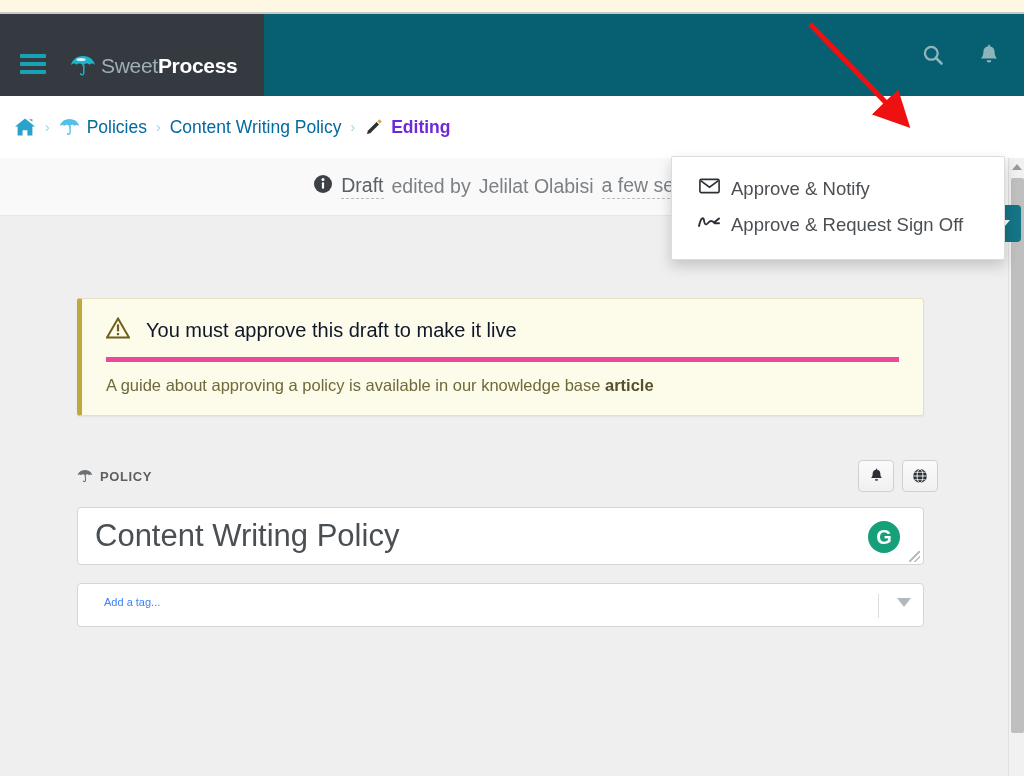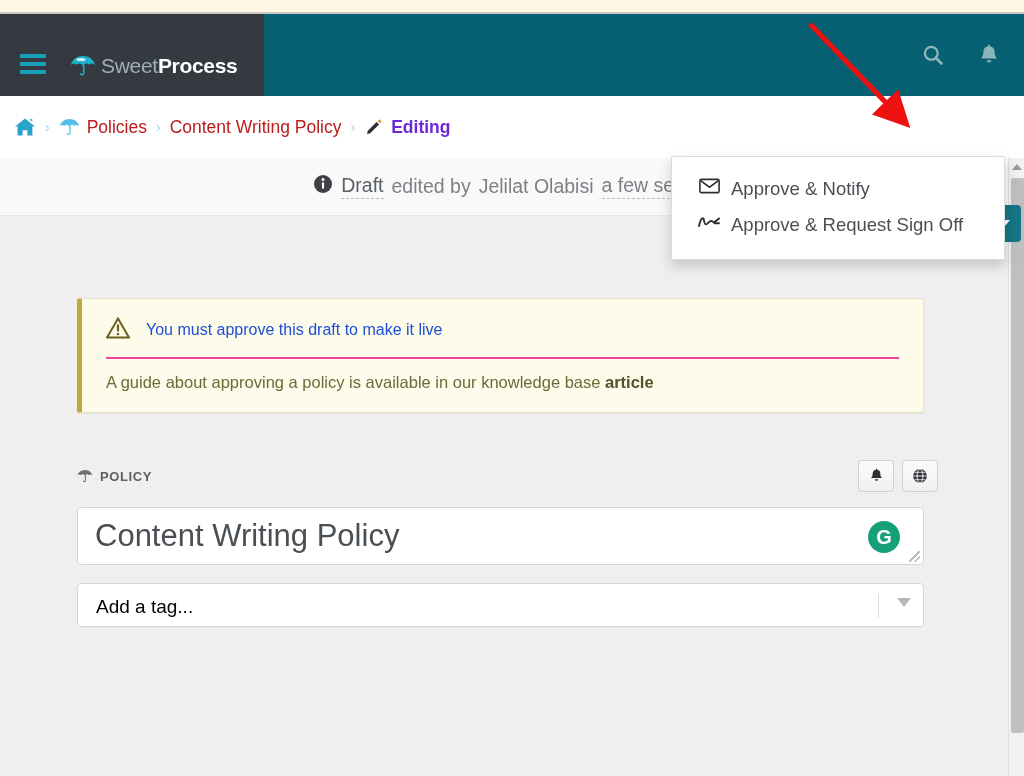--- a/index.html
+++ b/index.html
@@ -63,21 +63,21 @@
   
   .crumbbar {
     position: absolute; left: 0; top: 96px; width: 1024px; height: 62px;
     background: #ffffff;
   }
   .crumbs {
     position: absolute; left: 14px; top: 0; height: 62px;
     display: flex; align-items: center; gap: 9px;
     font-size: 17.5px; color: #53c0e8;
   }
-  .crumb-link { color: #b91c1c; cursor: pointer; display: flex; align-items: center; gap: 7px; white-space: nowrap; }
+  .crumb-link { color: #0369a1; cursor: pointer; display: flex; align-items: center; gap: 7px; white-space: nowrap; }
   .crumb-sep { color: #9fd4ea; font-size: 14px; }
   .crumb-current { color: #6d28d9; font-weight: bold; display: flex; align-items: center; gap: 7px; }
 
   
   .toolbar {
     position: absolute; right: 0; top: 96px; height: 62px;
     display: flex; align-items: center; gap: 9px; padding-right: 3px;
   }
   .saved-ind {
     display: flex; align-items: center; gap: 6px;
@@ -148,22 +148,22 @@
   }
 
   .alert {
     position: absolute; left: 77px; top: 82px; width: 847px;
     background: #fdfbe9; border: 1px solid #e6e0c2; border-left: 5px solid #c0a93c;
     border-radius: 3px; padding: 18px 24px 20px 24px;
     box-shadow: 0 1px 2px rgba(0,0,0,0.05);
   }
   .alert-head {
     display: flex; align-items: center; gap: 16px;
-    font-size: 16px; color: #1d4ed8; padding-bottom: 14px;
-    border-bottom: 2px solid #ec4899;
+    font-size: 20px; color: #0f172a; padding-bottom: 14px;
+    border-bottom: 5px solid #ec4899;
   }
   .alert-warn-icon { font-size: 23px; color: #7a6a22; line-height: 1; }
   .alert-body {
     padding-top: 14px; font-size: 16.5px; color: #6f6a3a;
   }
   .alert-body b { color: #55512a; }
 
   .section-label {
     position: absolute; left: 77px; top: 252px;
     display: flex; align-items: center; gap: 7px;
@@ -200,21 +200,21 @@
     background:
       linear-gradient(135deg, transparent 45%, #bdbdbd 45%, #bdbdbd 55%, transparent 55%),
       linear-gradient(135deg, transparent 70%, #bdbdbd 70%, #bdbdbd 80%, transparent 80%);
   }
 
   .tag-field {
     position: absolute; left: 77px; top: 367px; width: 847px; height: 44px;
     background: #fff; border: 1px solid #d5d5d5; border-radius: 4px;
   }
   .tag-placeholder {
-    position: absolute; left: 18px; top: 12px; font-size: 19px; color: #000000;
+    position: absolute; left: 26px; top: 12px; font-size: 11px; color: #3b82f6;
   }
   .tag-divider {
     position: absolute; right: 44px; top: 10px; width: 1px; height: 24px; background: #dcdcdc;
   }
   .tag-caret {
     position: absolute; right: 12px; top: 14px; width: 0; height: 0;
     border-left: 7px solid transparent; border-right: 7px solid transparent;
     border-top: 9px solid #b2b8be; cursor: pointer;
   }
 

